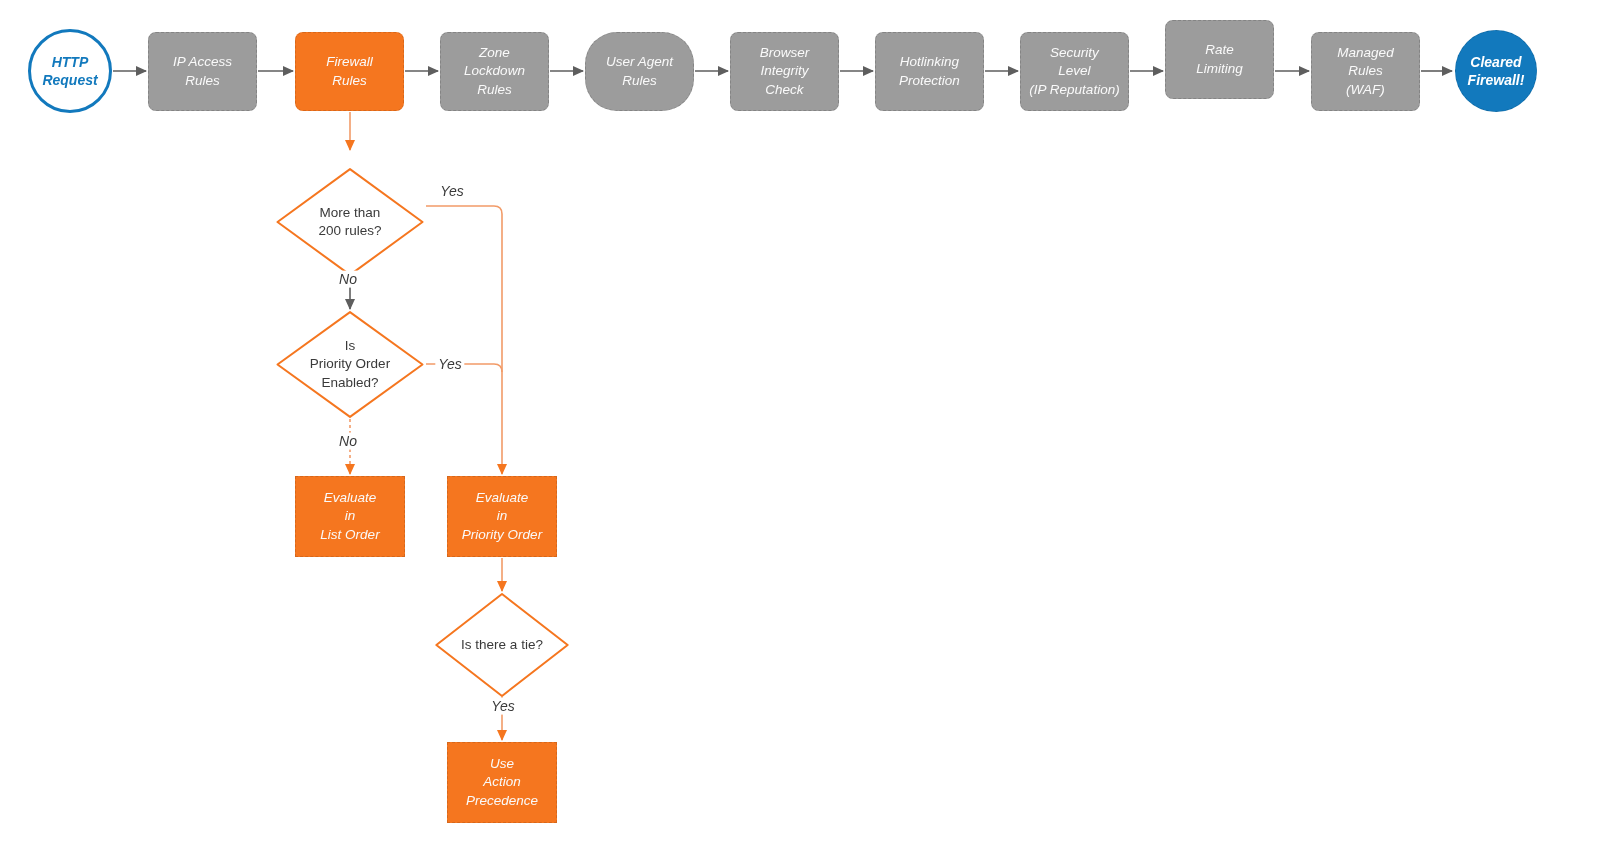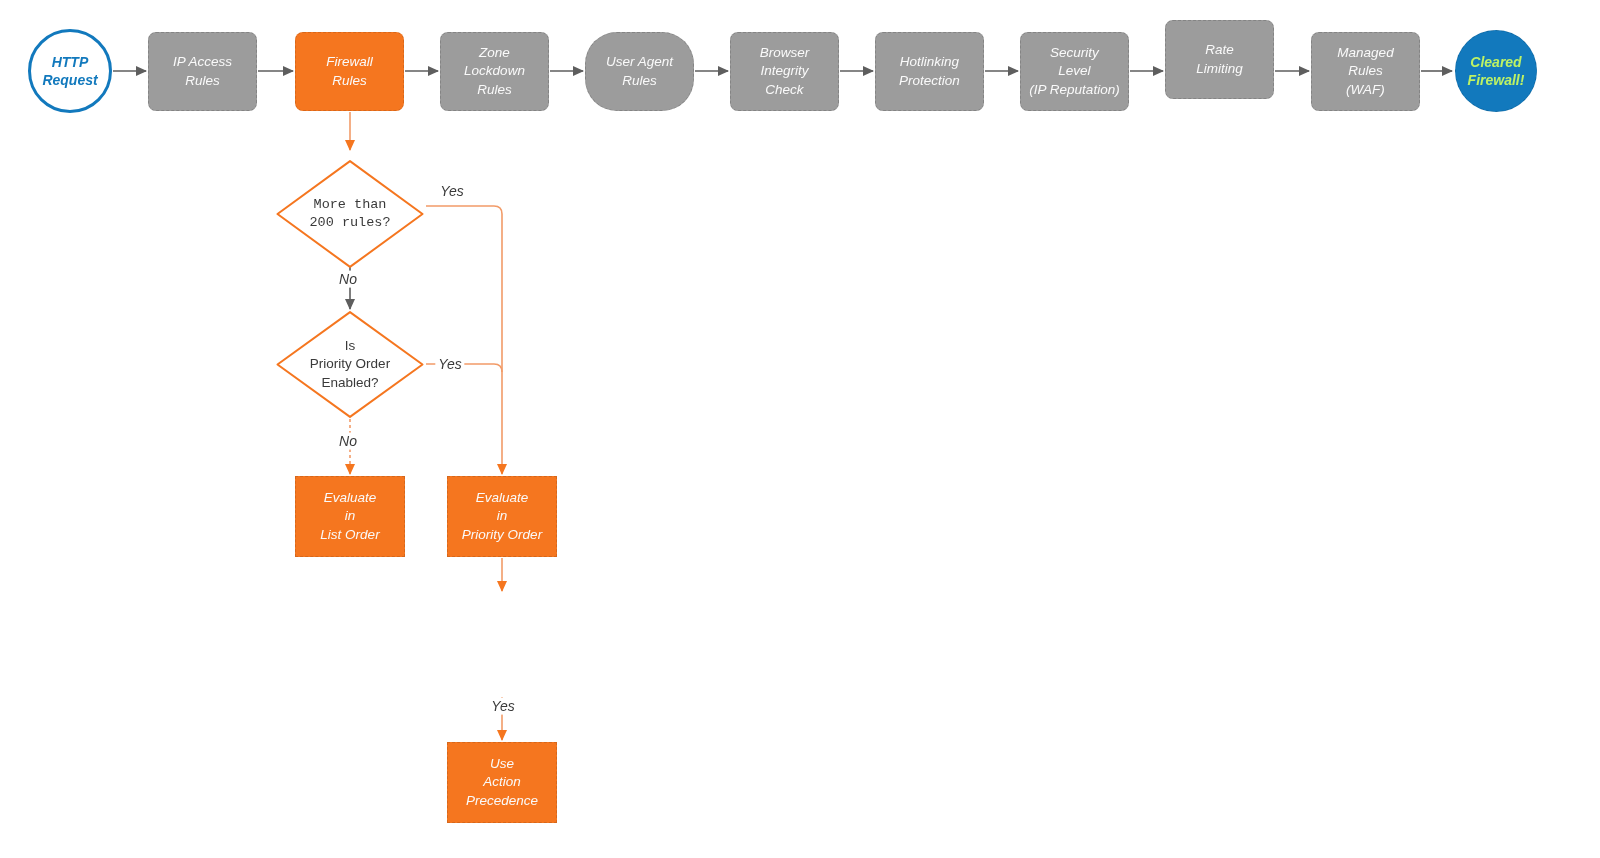--- a/index.html
+++ b/index.html
@@ -67,21 +67,21 @@
   .terminator.start {
     left: 28px; top: 29px; width: 84px; height: 84px;
     background: #ffffff;
     border: 3.5px solid var(--blue);
     color: var(--blue);
   }
   .terminator.end {
     left: 1455px; top: 30px; width: 82px; height: 82px;
     background: var(--blue);
     border: 1px dashed rgba(0,0,0,0.15);
-    color: #bef264;
+    color: #ffffff;
   }
 
   .diamond { position: absolute; }
   .diamond svg { position: absolute; left: 0; top: 0; width: 100%; height: 100%; overflow: visible; }
   .diamond polygon {
     fill: #ffffff;
     stroke: var(--orange);
     stroke-width: 2;
     stroke-linejoin: round;
     vector-effect: non-scaling-stroke;
@@ -161,37 +161,43 @@
 Protection</div>
   <div class="stage gray" style="left:1020px; top:32px;">Security
 Level
 (IP Reputation)</div>
   <div class="stage gray" style="left:1165px; top:20px;">Rate
 Limiting</div>
   <div class="stage gray" style="left:1311px; top:32px;">Managed
 Rules
 (WAF)</div>
 
-  <div class="diamond" style="left:276px; top:160px; width:148px; height:108px;font-family:Liberation Mono, monospace;">
+  <div class="diamond" style="left:276px; top:168px; width:148px; height:108px;">
     <svg viewBox="0 0 100 100" preserveAspectRatio="none">
       <polygon points="50,1 99,50 50,99 1,50"></polygon>
     </svg>
     <div class="diamond-label">More than
 200 rules?</div>
   </div>
 
   <div class="diamond" style="left:276px; top:311px; width:148px; height:107px;">
     <svg viewBox="0 0 100 100" preserveAspectRatio="none">
       <polygon points="50,1 99,50 50,99 1,50"></polygon>
     </svg>
     <div class="diamond-label">Is
 Priority Order
 Enabled?</div>
   </div>
 
+  <div class="diamond" style="left:435px; top:593px; width:134px; height:104px;">
+    <svg viewBox="0 0 100 100" preserveAspectRatio="none">
+      <polygon points="50,1 99,50 50,99 1,50"></polygon>
+    </svg>
+    <div class="diamond-label">Is there a tie?</div>
+  </div>
 
   <div class="action" style="left:295px; top:476px;">Evaluate
 in
 List Order</div>
   <div class="action" style="left:447px; top:476px;">Evaluate
 in
 Priority Order</div>
   <div class="action" style="left:447px; top:742px;">Use
 Action
 Precedence</div>

